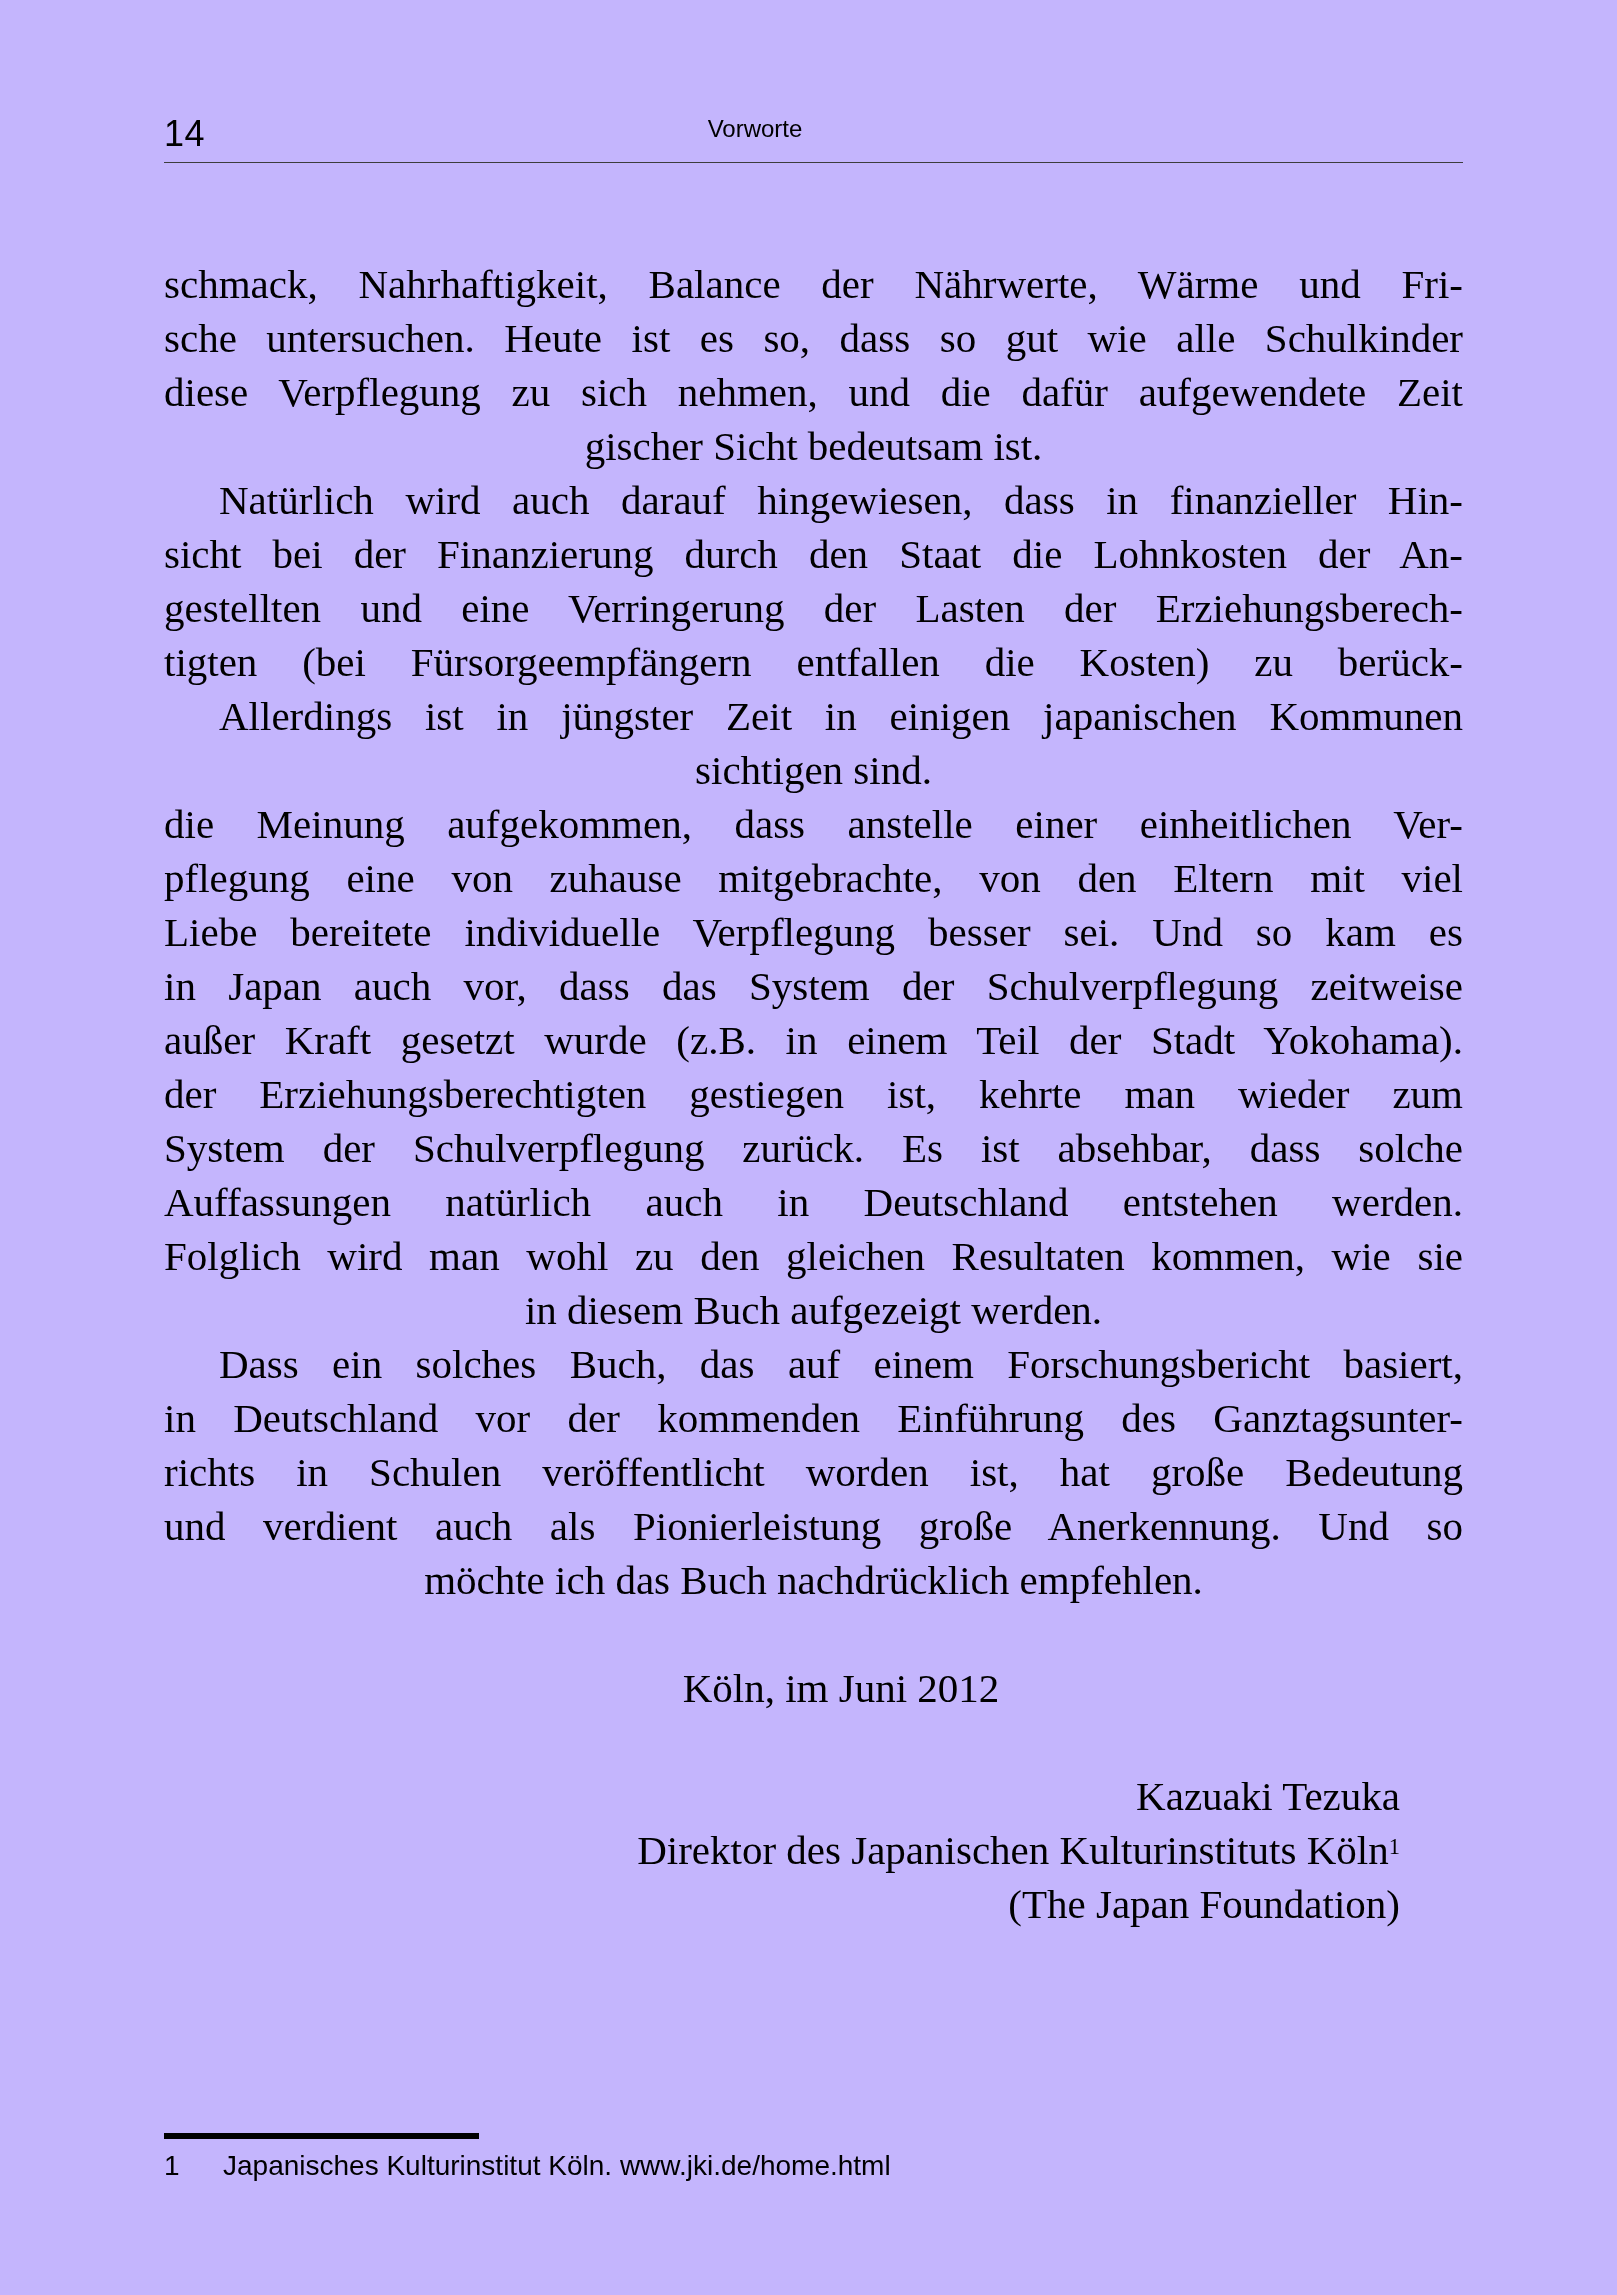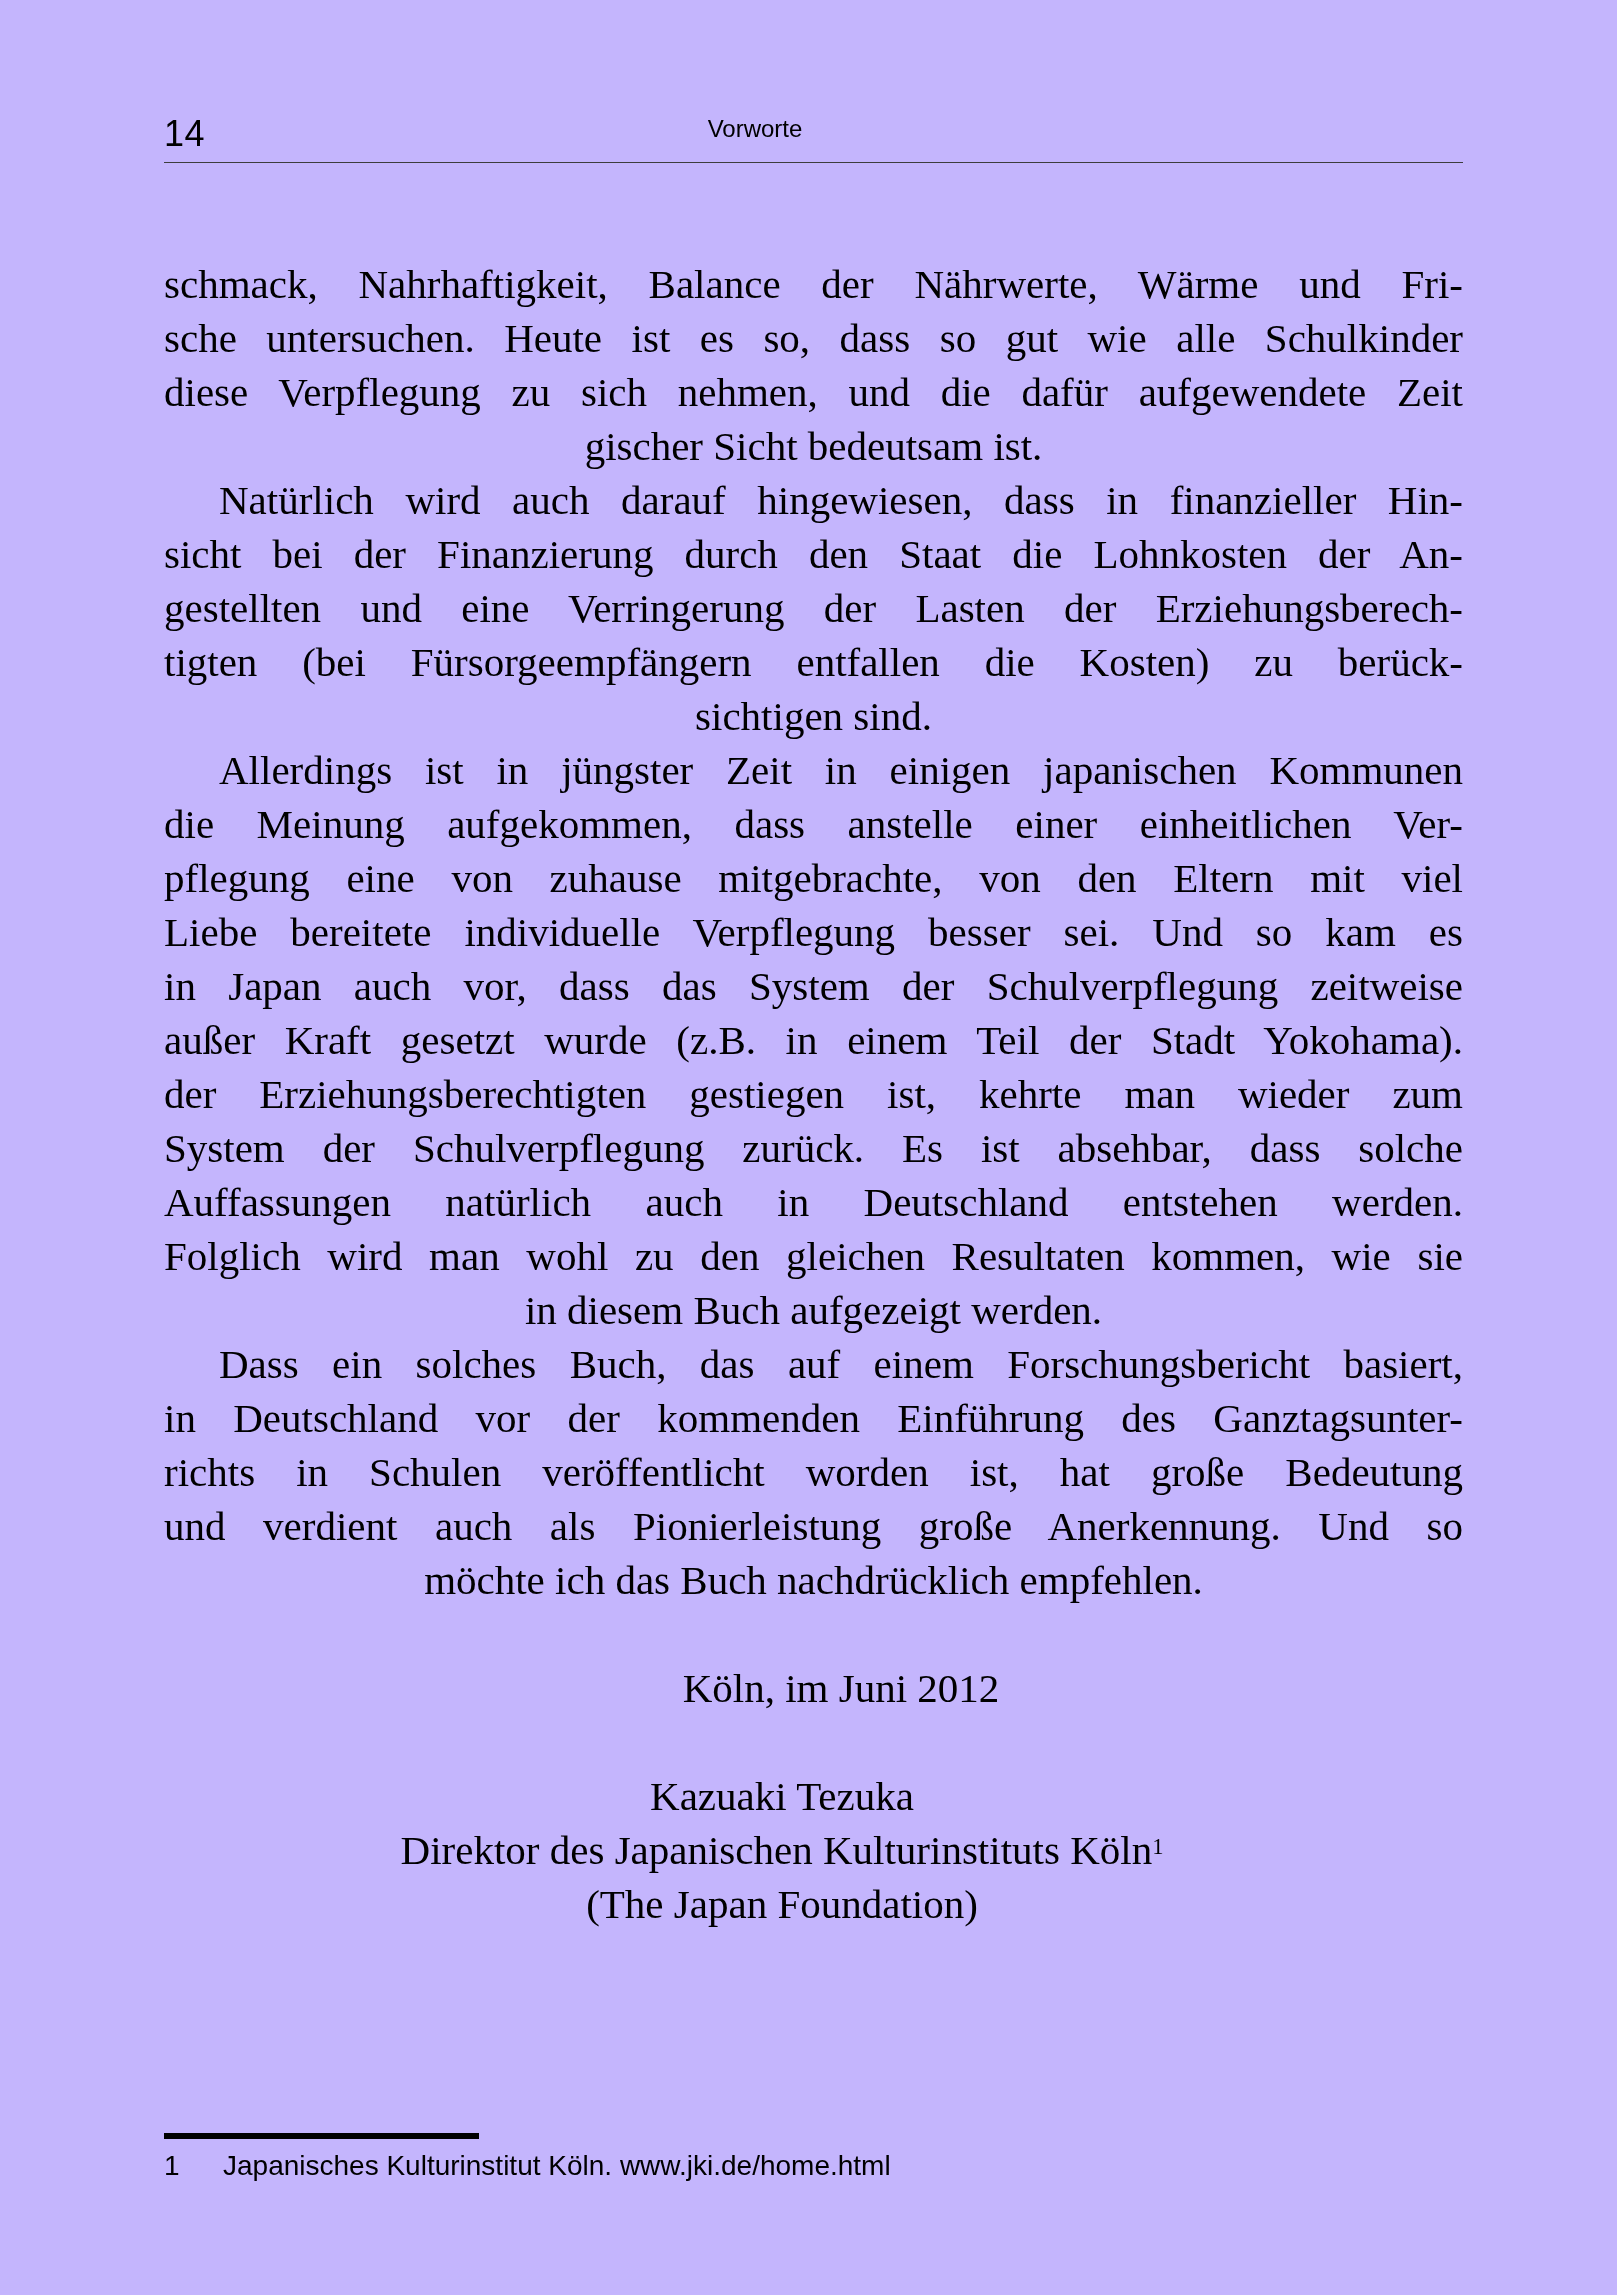--- a/index.html
+++ b/index.html
@@ -27,21 +27,21 @@
   
   .body-text {
     position:absolute; left:164px; top:229px; width:1299px;
     font-size:41px; line-height:54px;margin-top:28px;
   }
   .line { height:54px; white-space:nowrap; overflow:visible; }
   .line.j    { text-align:justify; text-align-last:justify; }
   .line.last { text-align:center; }
   .line.indent { padding-left:55px; }
   .line.blank {  }
-  .line.sig { text-align:center; padding-right:63px;font-family:Liberation Serif, serif; }
+  .line.sig { text-align:right; padding-right:63px;font-family:Liberation Serif, serif; }
   .line.sig sup { font-size:55%; vertical-align:baseline; position:relative; top:-0.45em; }
   
   .footnote-rule {
     position:absolute; left:164px; top:2133px;
     width:315px; height:6px; background:#000;
   }
   .footnote {
     position:absolute; left:164px; top:2152px; width:1299px;
     font-family:"Liberation Sans","DejaVu Sans",sans-serif;
     font-size:28px; line-height:1; display:flex;
@@ -63,22 +63,22 @@
   <div class="body-text" id="body-text">
 
   <div class="line j">schmack, Nahrhaftigkeit, Balance der Nährwerte, Wärme und Fri-</div>
       <div class="line j">sche untersuchen. Heute ist es so, dass so gut wie alle Schulkinder</div>
       <div class="line j">diese Verpflegung zu sich nehmen, und die dafür aufgewendete Zeit</div>
       <div class="line last">gischer Sicht bedeutsam ist.</div>
       <div class="line j indent">Natürlich wird auch darauf hingewiesen, dass in finanzieller Hin-</div>
       <div class="line j">sicht bei der Finanzierung durch den Staat die Lohnkosten der An-</div>
       <div class="line j">gestellten und eine Verringerung der Lasten der Erziehungsberech-</div>
       <div class="line j">tigten (bei Fürsorgeempfängern entfallen die Kosten) zu berück-</div>
+      <div class="line j indent">Allerdings ist in jüngster Zeit in einigen japanischen Kommunen</div>
       <div class="line last">sichtigen sind.</div>
-      <div class="line j indent">Allerdings ist in jüngster Zeit in einigen japanischen Kommunen</div>
       <div class="line j">die Meinung aufgekommen, dass anstelle einer einheitlichen Ver-</div>
       <div class="line j">pflegung eine von zuhause mitgebrachte, von den Eltern mit viel</div>
       <div class="line j">Liebe bereitete individuelle Verpflegung besser sei. Und so kam es</div>
       <div class="line j">in Japan auch vor, dass das System der Schulverpflegung zeitweise</div>
       <div class="line j">außer Kraft gesetzt wurde (z.B. in einem Teil der Stadt Yokohama).</div>
       <div class="line j">der Erziehungsberechtigten gestiegen ist, kehrte man wieder zum</div>
       <div class="line j">System der Schulverpflegung zurück. Es ist absehbar, dass solche</div>
       <div class="line j">Auffassungen natürlich auch in Deutschland entstehen werden.</div>
       <div class="line j">Folglich wird man wohl zu den gleichen Resultaten kommen, wie sie</div>
       <div class="line last">in diesem Buch aufgezeigt werden.</div>

